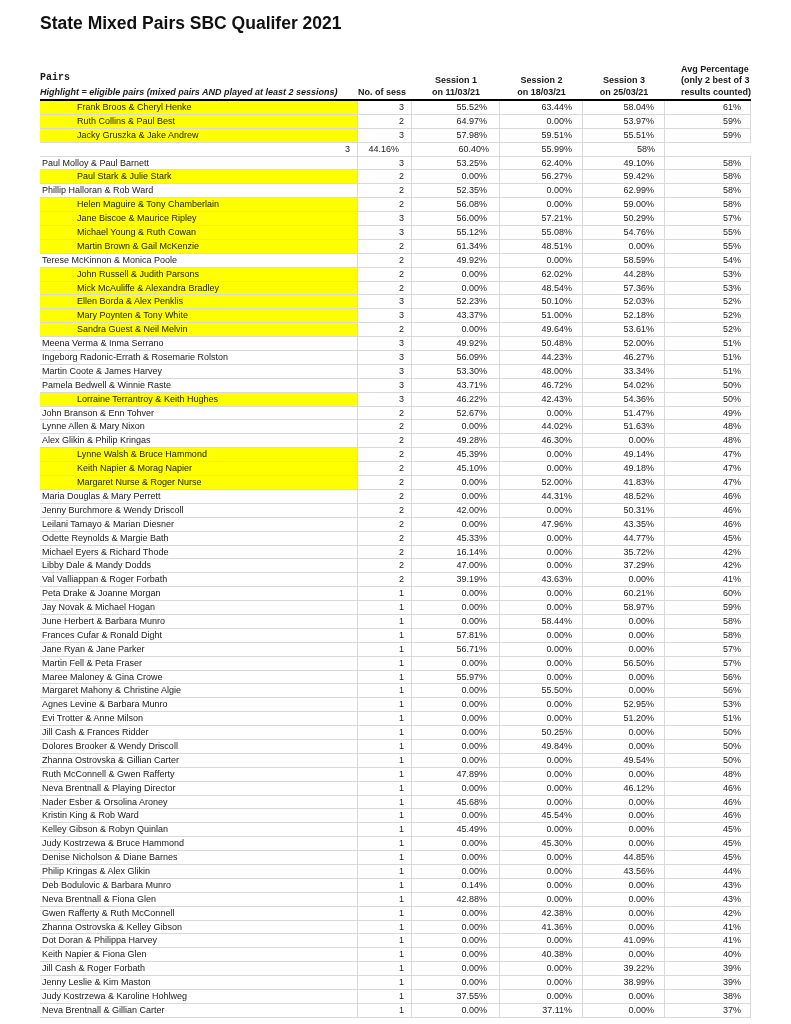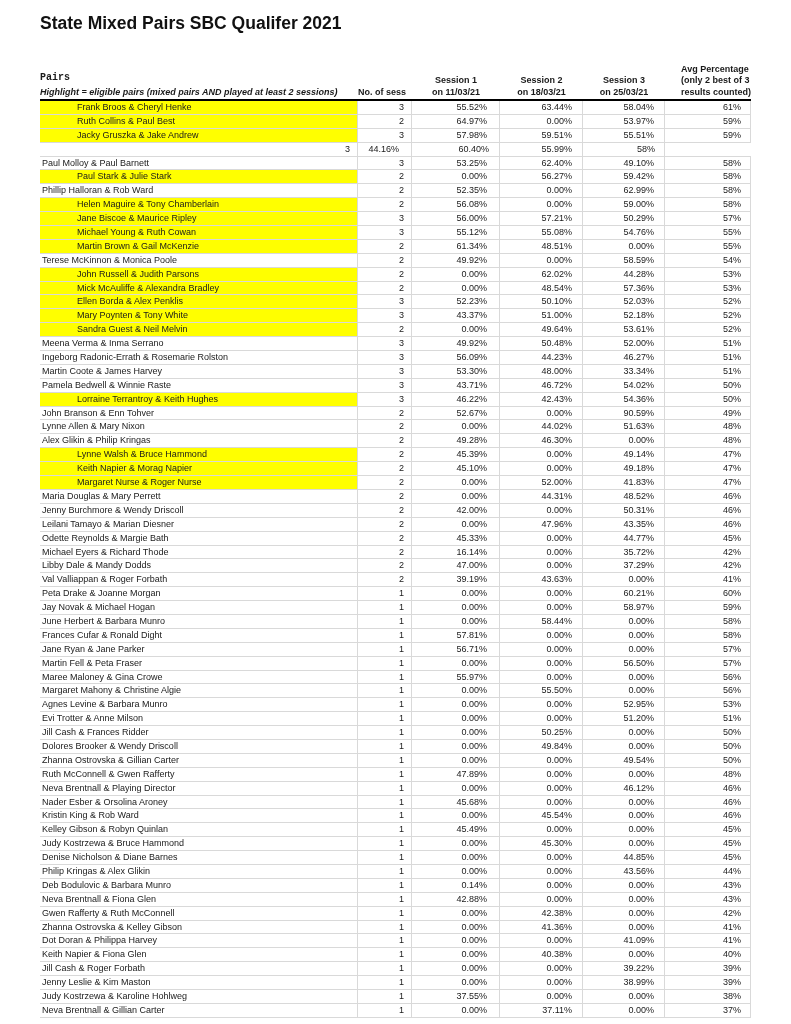--- a/index.html
+++ b/index.html
@@ -260,21 +260,21 @@
           <div class="cell num s1">46.22%</div>
           <div class="cell num s2">42.43%</div>
           <div class="cell num s3">54.36%</div>
           <div class="cell num avg">50%</div>
         </div>
         <div class="row">
           <div class="cell pair">John Branson &amp; Enn Tohver</div>
           <div class="cell num sess">2</div>
           <div class="cell num s1">52.67%</div>
           <div class="cell num s2">0.00%</div>
-          <div class="cell num s3">90.59%</div>
+          <div class="cell num s3">51.47%</div>
           <div class="cell num avg">49%</div>
         </div>
         <div class="row">
           <div class="cell pair">Lynne Allen &amp; Mary Nixon</div>
           <div class="cell num sess">2</div>
           <div class="cell num s1">0.00%</div>
           <div class="cell num s2">44.02%</div>
           <div class="cell num s3">51.63%</div>
           <div class="cell num avg">48%</div>
         </div>

